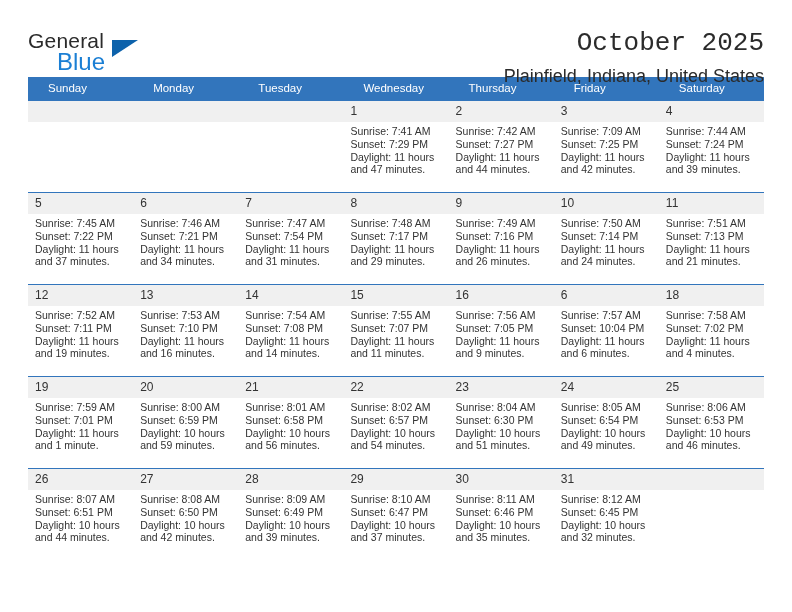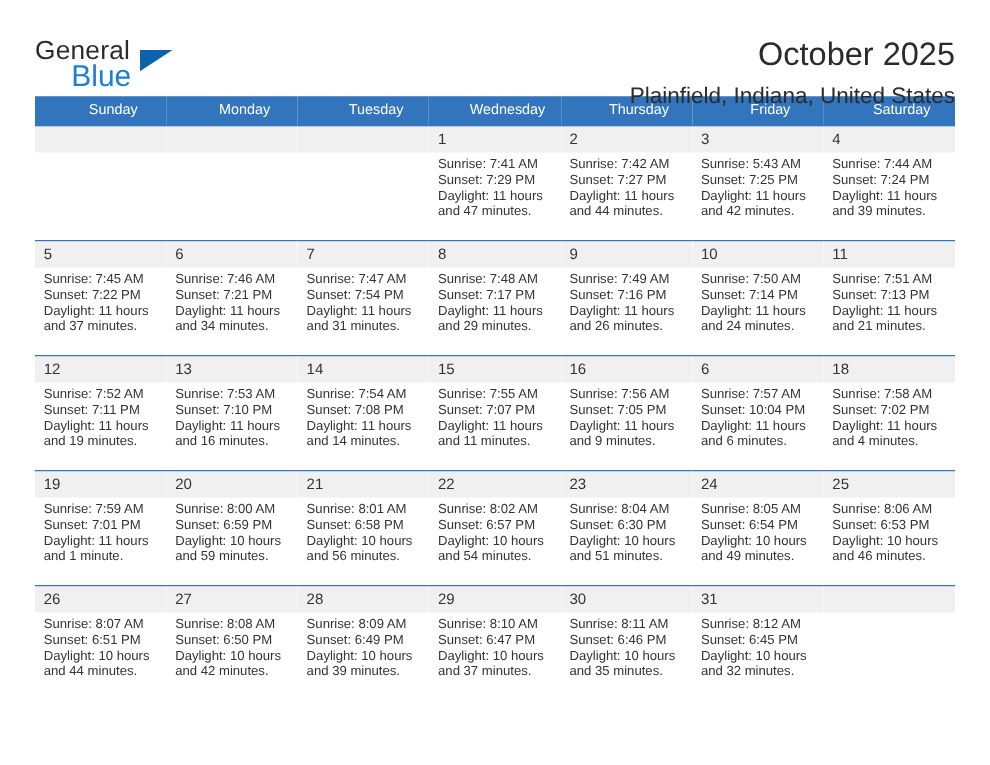--- a/index.html
+++ b/index.html
@@ -63,41 +63,42 @@
   .titles {
     text-align: right;
     padding-top: 0px;
   }
   .cal-title {
     font-size: 26px;
     color: #2b2b2b;
     line-height: 30px;
     font-weight: normal;
     margin: 0;
+    font-family: Liberation Mono, monospace;
   }
   .cal-sub {
     font-size: 18px;
     color: #2b2b2b;
     line-height: 18px;
     margin: 9px 0 0 0;
   }
 
   
   .cal {
     width: 736px;
     border-collapse: collapse;
     table-layout: fixed;
     margin-top: 5px;
   }
   .cal th {
     background: #3275bc;
     color: #ffffff;
     font-size: 11.5px;
     font-weight: normal;
-    text-align: center;
+    text-align: left;
     padding: 5px 0 6px 20px;
     height: 11px;
     border: none;
   }
   .cal td {
     vertical-align: top;
     padding: 0;
     border: none;
     border-top: 1px solid #3275bc;
     height: 91px;
@@ -182,21 +183,21 @@
             <div class="info">
               <div>Sunrise: 7:42 AM</div>
               <div>Sunset: 7:27 PM</div>
               <div>Daylight: 11 hours</div>
               <div>and 44 minutes.</div>
             </div>
           </td>
           <td>
             <div class="daynum">3</div>
             <div class="info">
-              <div>Sunrise: 5:43 AM</div>
+              <div>Sunrise: 7:09 AM</div>
               <div>Sunset: 7:25 PM</div>
               <div>Daylight: 11 hours</div>
               <div>and 42 minutes.</div>
             </div>
           </td>
           <td>
             <div class="daynum">4</div>
             <div class="info">
               <div>Sunrise: 7:44 AM</div>
               <div>Sunset: 7:24 PM</div>

